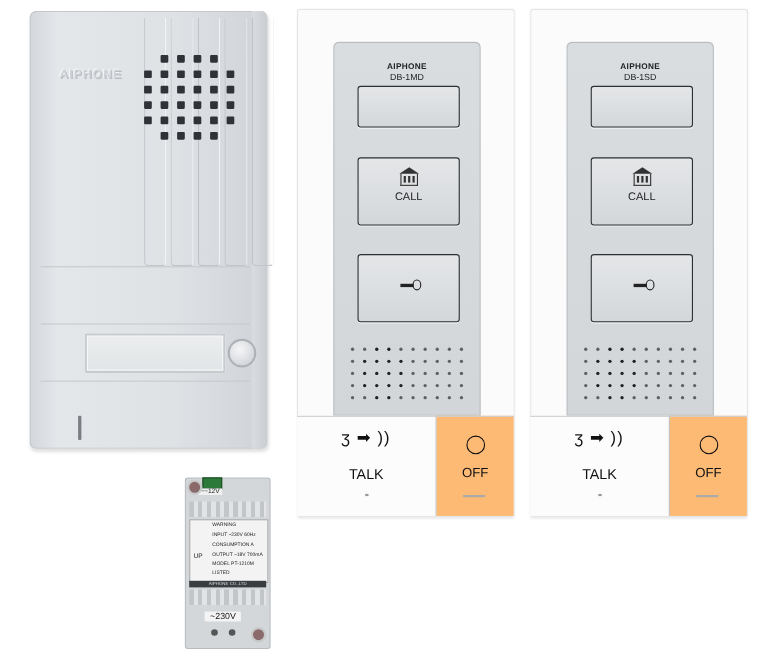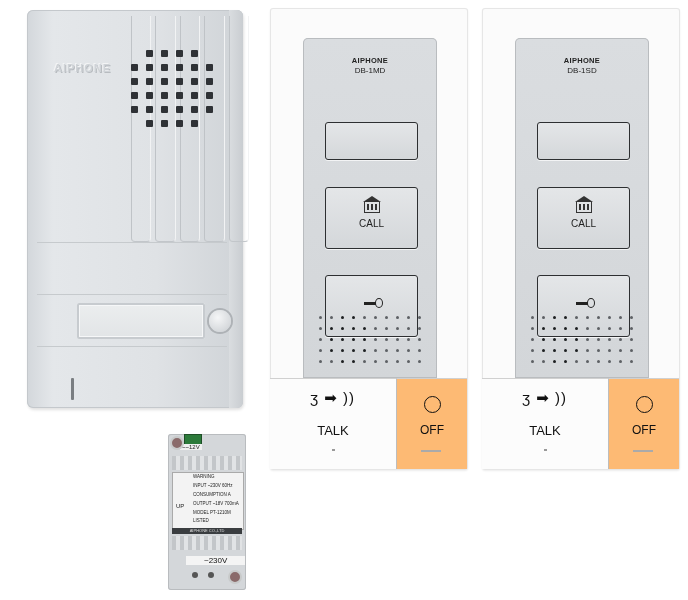--- a/index.html
+++ b/index.html
@@ -25,21 +25,21 @@
     background:radial-gradient(circle at 40% 35%,#f5f6f7,#c9cdd1);box-shadow:0 0 0 2px #aeb2b6;}
   .door .slot{position:absolute;left:44px;top:368px;width:3px;height:22px;background:#7a7e82;border-radius:1px;}
   
   .station{position:absolute;top:8px;width:198px;height:462px;background:#fbfbfb;border-radius:3px;
     box-shadow:inset 0 0 0 1px #e6e6e6,0 1px 2px rgba(0,0,0,.08);}
   .panel{position:absolute;left:33px;top:30px;width:134px;height:340px;background:linear-gradient(180deg,#dadde0,#d3d6d9);
     border-radius:5px 5px 0 0;box-shadow:inset 0 0 0 1px #b9bcbf;}
   .brand{position:absolute;left:0;width:100%;top:18px;text-align:center;font-size:7.5px;font-weight:bold;color:#222;letter-spacing:.3px;}
   .model{position:absolute;left:0;width:100%;top:28px;text-align:center;font-size:8px;color:#222;}
   .key{position:absolute;left:22px;width:91px;background:linear-gradient(180deg,#e4e6e8,#d4d7da);
-    border:1.5px solid #2d2f31;border-radius:3px;box-shadow:0 1px 0 #f3f4f5;margin-top:44px;}
+    border:1.5px solid #2d2f31;border-radius:3px;box-shadow:0 1px 0 #f3f4f5;}
   .key.top{top:40px;height:36px;}
   .key.call{top:105px;height:60px;}
   .key.door{top:193px;height:60px;}
   .callicon{position:absolute;left:38px;top:14px;width:14px;height:10px;border:1px solid #333;border-top:none;}
   .callicon:before{content:"";position:absolute;left:-2px;top:-6px;width:0;height:0;border-left:9px solid transparent;border-right:9px solid transparent;border-bottom:6px solid #333;}
   .callicon:after{content:"";position:absolute;left:2px;top:2px;width:2px;height:6px;background:#333;box-shadow:4px 0 0 #333,8px 0 0 #333;}
   .calltxt{position:absolute;left:0;width:100%;top:30px;text-align:center;font-size:10px;color:#222;}
   .keyicon{position:absolute;left:38px;top:26px;width:12px;height:3px;background:#222;}
   .keyicon:after{content:"";position:absolute;left:11px;top:-4px;width:6px;height:8px;border:1.5px solid #222;border-radius:50%;}
   .speaker{position:absolute;left:16px;top:278px;width:102px;height:54px;}
@@ -56,21 +56,21 @@
   
   .psu{position:absolute;left:168px;top:434px;width:78px;height:156px;background:#d4d7da;border-radius:3px;box-shadow:inset 0 0 0 1px #b9bcbf;}
   .psu .term{position:absolute;left:16px;top:0;width:16px;height:9px;background:#2c7a3a;border:1px solid #1e4f27;}
   .psu .vtop{position:absolute;left:12px;top:10px;font-size:6px;color:#222;background:#f0f0f0;padding:0 2px;}
   .psu .fins{position:absolute;left:4px;top:22px;width:70px;height:14px;background:repeating-linear-gradient(90deg,#c3c6c9 0 4px,#e1e3e5 4px 8px);}
   .psu .fins.b{top:102px;}
   .psu .label{position:absolute;left:4px;top:38px;width:70px;height:56px;background:#f3f3f3;border:1px solid #aaa;font-size:4.5px;color:#222;line-height:6px;}
   .psu .label .l{position:absolute;left:20px;}
   .psu .up{position:absolute;left:3px;top:30px;font-size:6px;}
   .psu .strip{position:absolute;left:4px;top:94px;width:70px;height:6px;background:#3a3d40;color:#ddd;font-size:4px;text-align:center;line-height:6px;}
-  .psu .vbot{position:absolute;left:18px;top:122px;font-size:8px;color:#111;background:#f4f4f4;padding:0 18px;}
+  .psu .vbot{position:absolute;left:18px;top:122px;font-size:8px;color:#111;background:#f4f4f4;padding:0 5px;}
   .psu .screw{position:absolute;width:6px;height:6px;border-radius:50%;background:#555;}
   .psu .hole{position:absolute;width:10px;height:10px;border-radius:50%;background:#8a6a6a;border:2px solid #c8caca;}
 </style>
 </head>
 <body>
 
 <div class="door">
   <div class="edge"></div>
   <div class="ribs">
     <div class="rib"></div>

